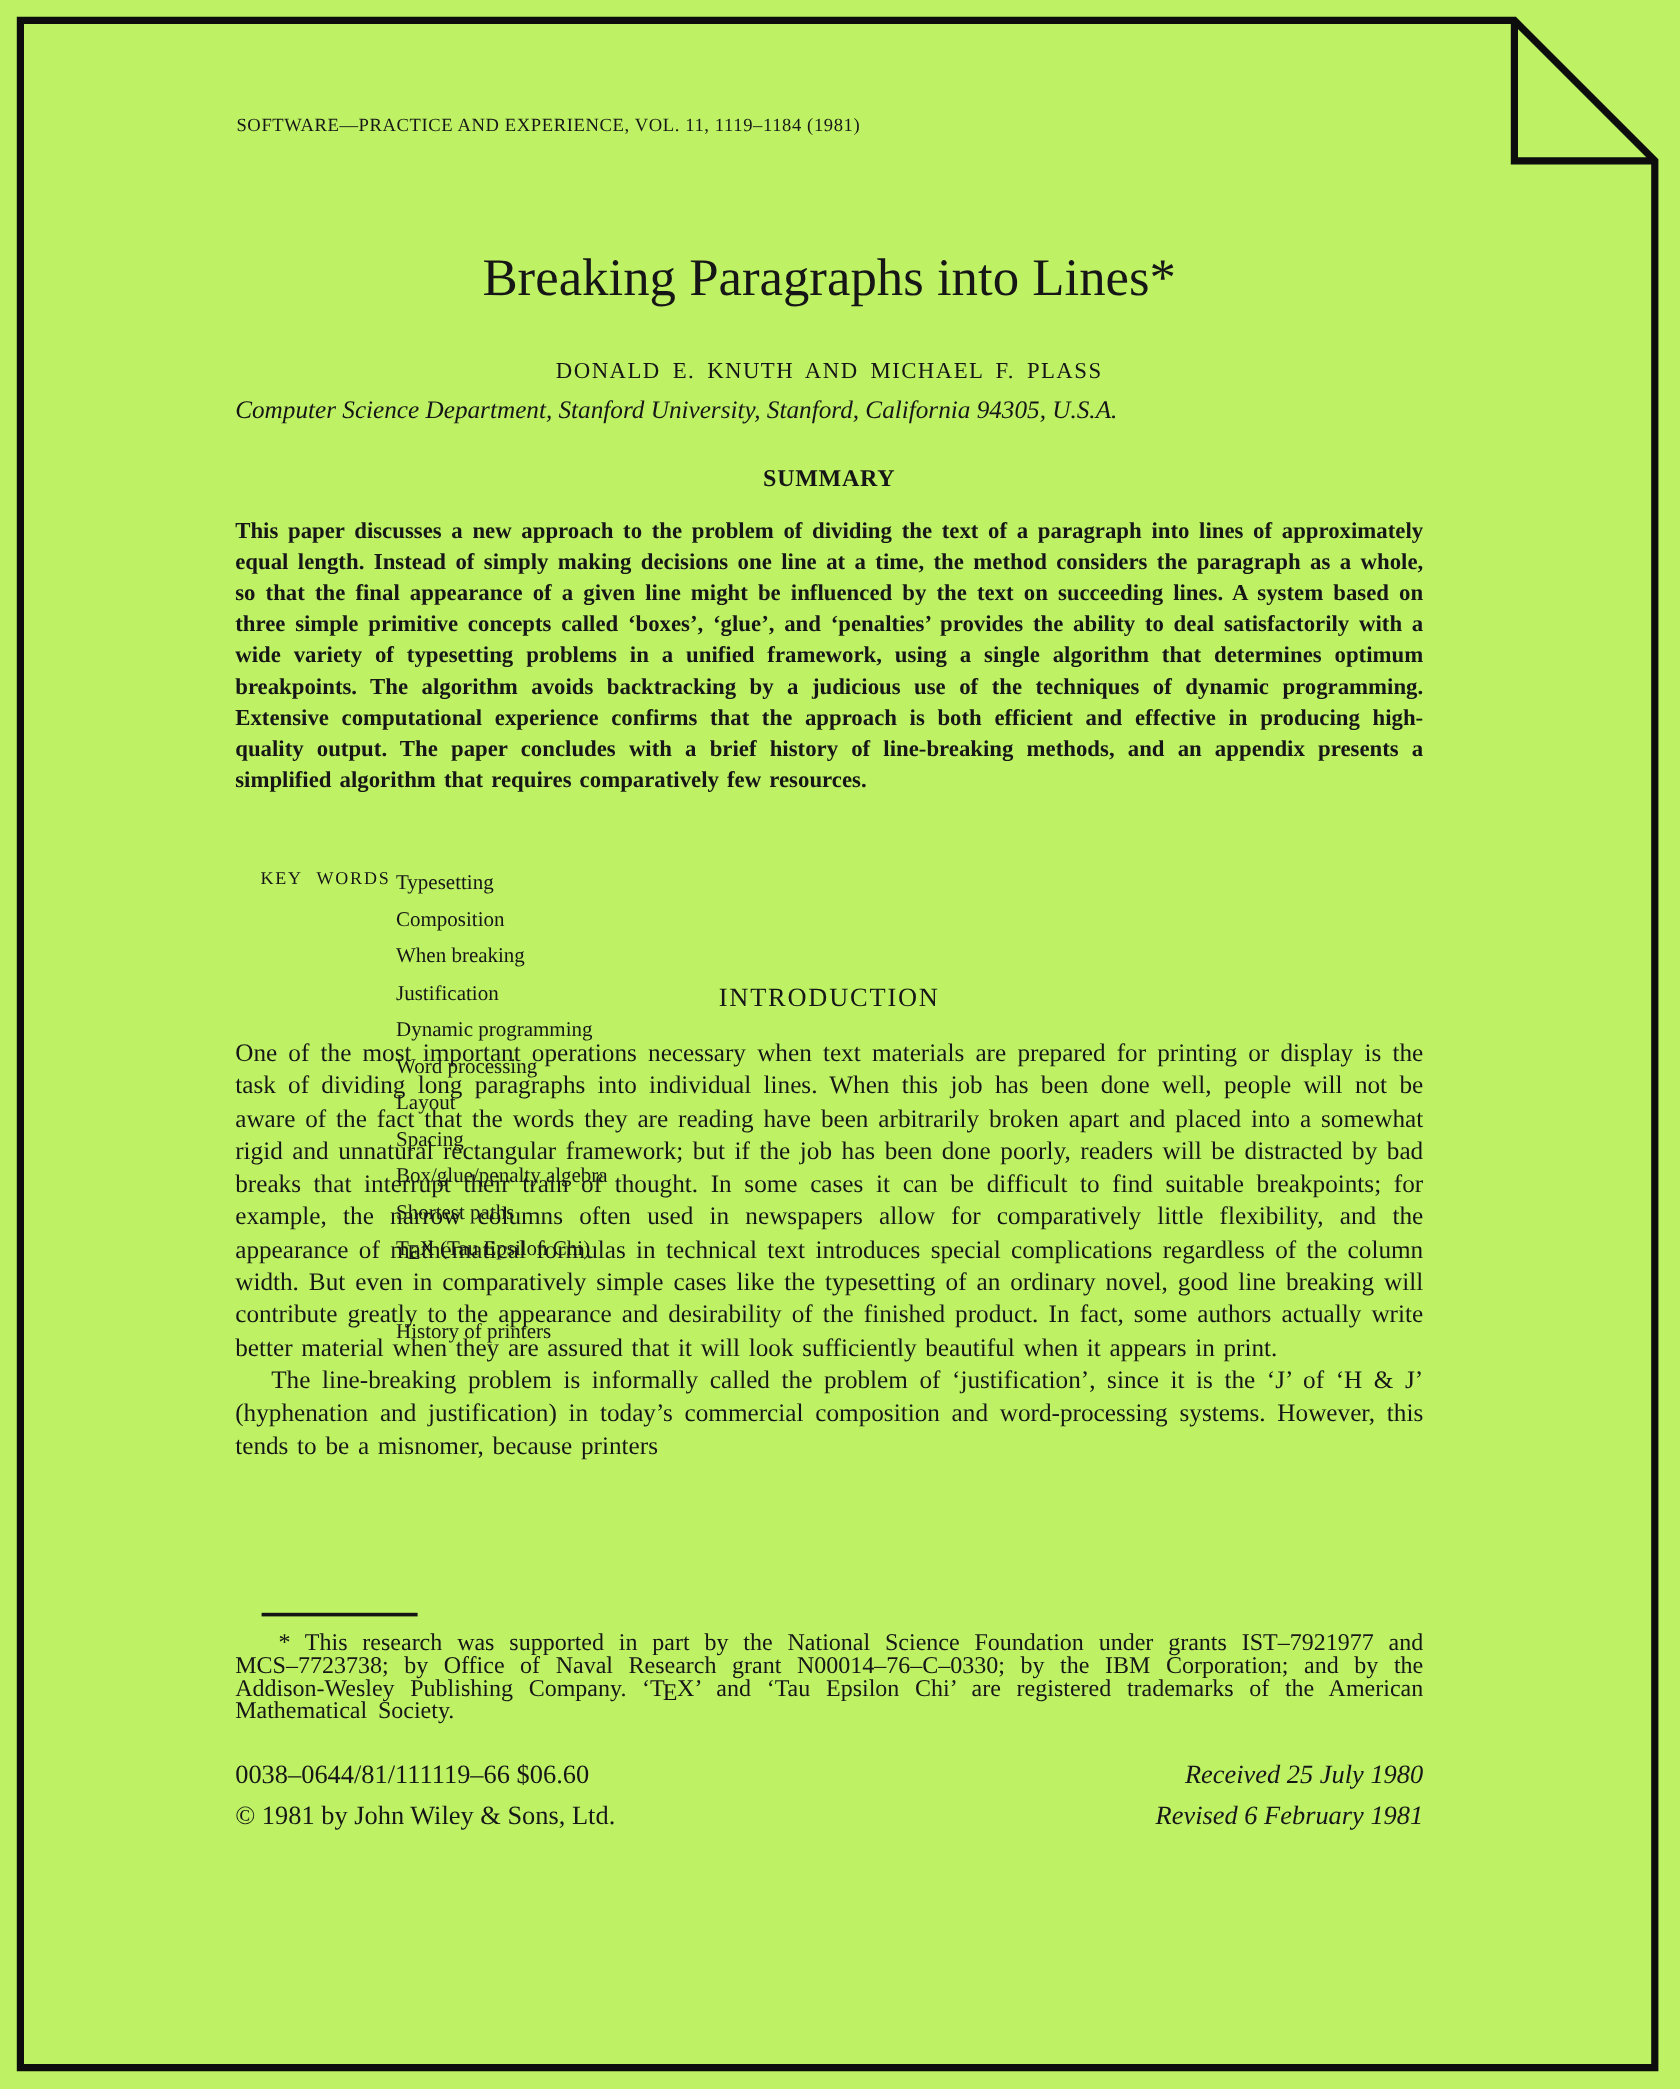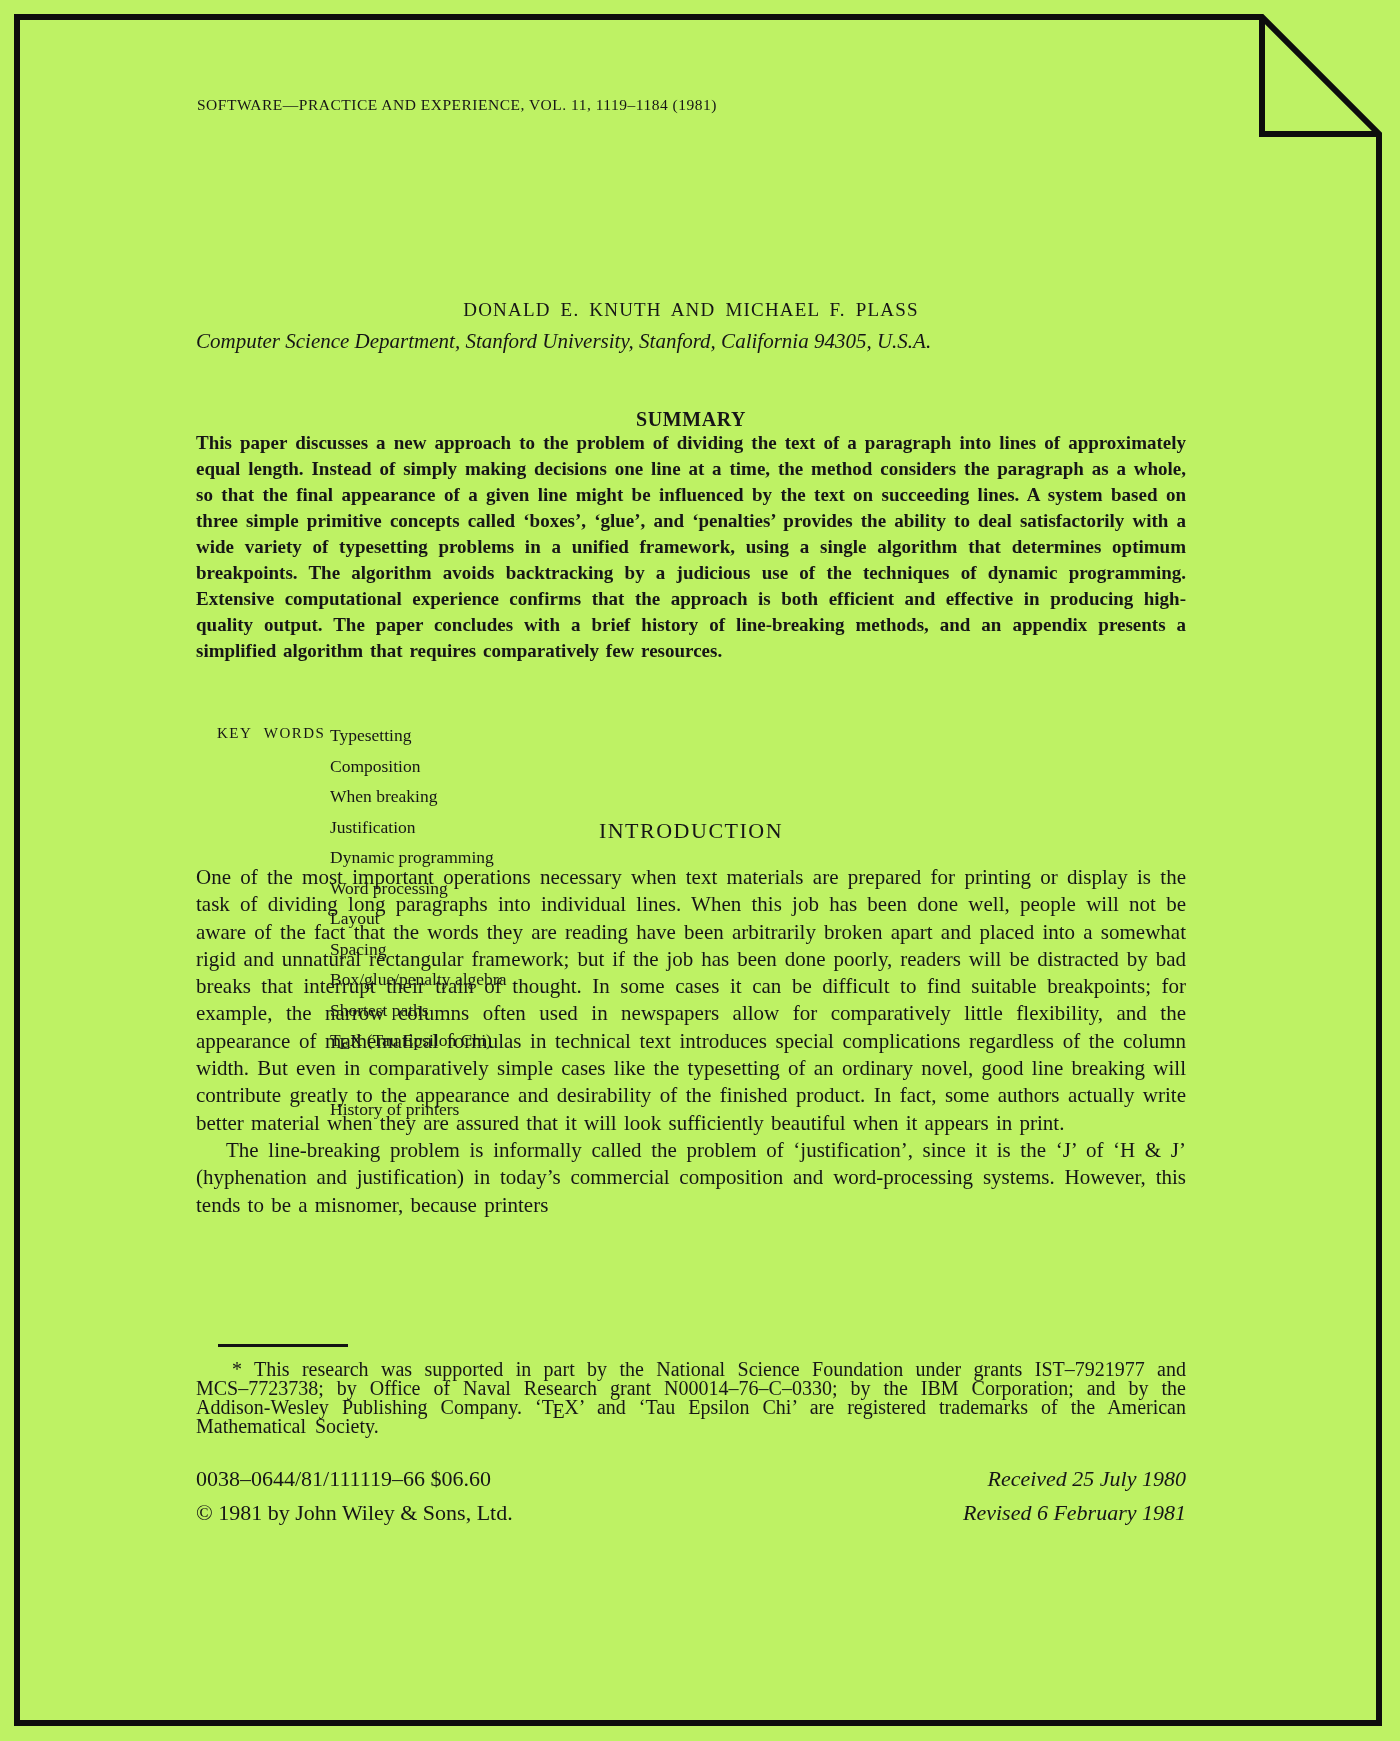--- a/index.html
+++ b/index.html
@@ -28,21 +28,21 @@
   }
   .authors {
     top: 299px; text-align: center;
     font-size: 19px; letter-spacing: 1.2px; word-spacing: 4px;
   }
   .affiliation {
     top: 329px; 
     font-size: 21px; font-style: italic;
   }
   .summary-head {
-    top: 408px; text-align: center;
+    top: 388px; text-align: center;
     font-size: 20px; font-weight: bold; letter-spacing: 0.6px;
   }
   .summary-body {
     top: 430px; font-size: 19px; font-weight: bold;
     line-height: 26px; text-align: justify; word-spacing: 2px;
   }
   .kw-label {
     left: 217px; top: 725px;
     font-size: 15px; letter-spacing: 1.5px; word-spacing: 7px;
   }
@@ -80,20 +80,21 @@
 
 <div id="page">
 
   <svg id="frame-svg" width="1400" height="1741" viewBox="0 0 1400 1741">
     <path d="M17 17 H1262 L1379 134 V1723 H17 Z"></path>
     <path d="M1262 17 V134 H1379"></path>
   </svg>
 
   <div class="abs journal-line">SOFTWARE—PRACTICE AND EXPERIENCE, VOL. 11, 1119–1184 (1981)</div>
 
+  <h1 class="abs col title">Breaking Paragraphs into Lines*</h1>
 
   <div class="abs col authors">DONALD E. KNUTH AND MICHAEL F. PLASS</div>
 
   <div class="abs col affiliation">Computer Science Department, Stanford University, Stanford, California 94305, U.S.A.</div>
 
   <div class="abs col summary-head">SUMMARY</div>
 
   <div class="abs col summary-body">This paper discusses a new approach to the problem of dividing the text of a paragraph into lines of approximately equal length. Instead of simply making decisions one line at a time, the method considers the paragraph as a whole, so that the final appearance of a given line might be influenced by the text on succeeding lines. A system based on three simple primitive concepts called ‘boxes’, ‘glue’, and ‘penalties’ provides the ability to deal satisfactorily with a wide variety of typesetting problems in a unified framework, using a single algorithm that determines optimum breakpoints. The algorithm avoids backtracking by a judicious use of the techniques of dynamic programming. Extensive computational experience confirms that the approach is both efficient and effective in producing high-quality output. The paper concludes with a brief history of line-breaking methods, and an appendix presents a simplified algorithm that requires comparatively few resources.</div>
 
   <div class="abs kw-label">KEY WORDS</div>

